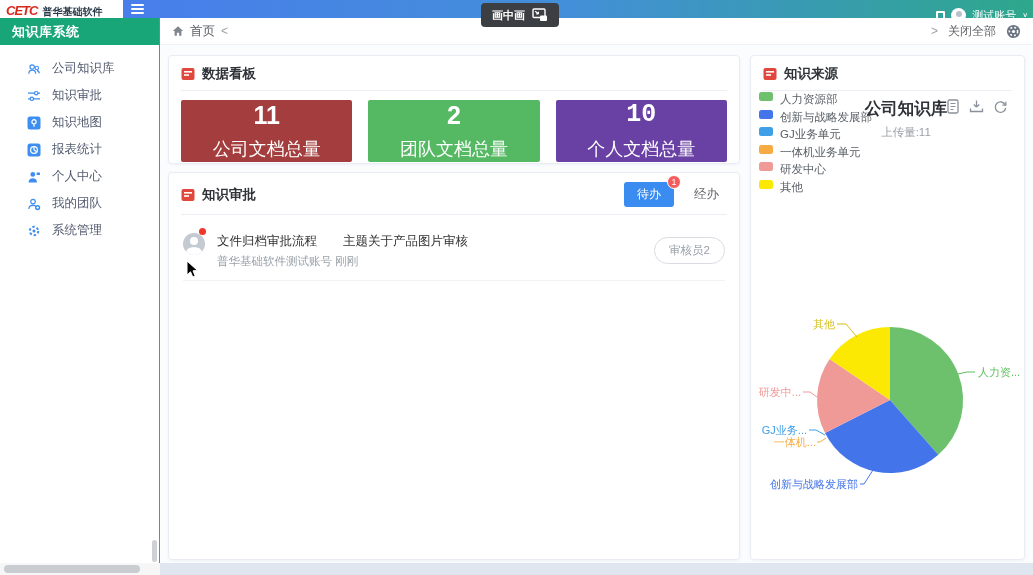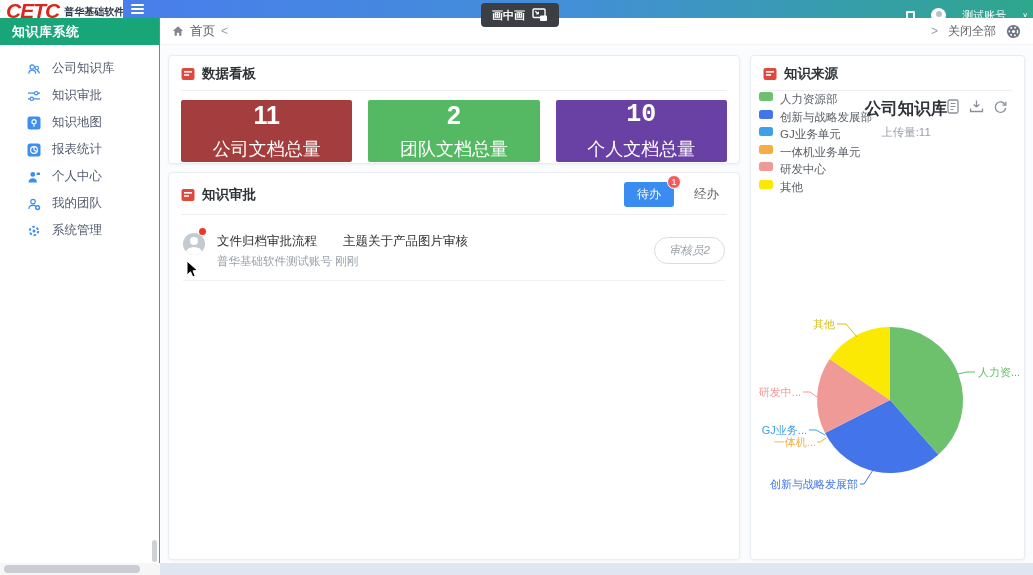--- a/index.html
+++ b/index.html
@@ -4,25 +4,25 @@
 <style>
   * { margin:0; padding:0; box-sizing:border-box; }
   html,body { width:1033px; height:575px; overflow:hidden;
     font-family:"Liberation Sans","DejaVu Sans",sans-serif; background:#fbfcfe; }
 
   
   .topbar { position:absolute; left:0; top:0; width:1033px; height:18px;
     background:linear-gradient(90deg,#4a79f1 0%,#438fd8 55%,#2ea78c 100%); }
   .logo-area { position:absolute; left:0; top:0; width:123px; height:18px;
     background:#fff; display:flex; align-items:flex-end; padding:0 0 1px 6px; gap:5px; overflow:hidden; }
-  .logo-cetc { color:#d8281e; font-weight:bold; font-style:italic; font-size:21px; line-height:12px; letter-spacing:-1px; }
+  .logo-cetc { color:#d8281e; font-weight:bold; font-style:italic; font-size:13px; line-height:12px; letter-spacing:-1px; }
   .brand-txt { color:#2b3a4a; font-weight:bold; font-size:10px; line-height:11px; white-space:nowrap; }
   .hamburger { position:absolute; left:131px; top:4px; width:13px; height:10px; display:flex; flex-direction:column; justify-content:space-between; }
   .hamburger i { display:block; height:1.6px; background:#fff; border-radius:1px; }
-  .topbar-right { position:absolute; right:5px; top:0; height:31px; display:flex; align-items:center; gap:16px;padding-left:18px; }
+  .topbar-right { position:absolute; right:5px; top:0; height:31px; display:flex; align-items:center; gap:6px;padding-left:18px; }
   .fs-icon { width:9px; height:9px; border:2px solid #fff; border-radius:1px; }
   .avatar-top { width:15px; height:15px; border-radius:50%; background:#fff; position:relative; overflow:hidden; }
   .avatar-top::before { content:""; position:absolute; left:4.5px; top:2.5px; width:6px; height:6px; border-radius:50%; background:#b9c2cc; }
   .avatar-top::after { content:""; position:absolute; left:2px; top:9.5px; width:11px; height:8px; border-radius:50%; background:#b9c2cc; }
   .user-name { color:#fff; font-size:11px; }
   .caret-down { color:#fff; font-size:8px; transform:scaleY(.8); }
 
   
   .pip { position:absolute; left:481px; top:3px; width:78px; height:24px; background:#3b3e42;
     border-radius:4px; display:flex; align-items:center; justify-content:center; gap:7px; z-index:50; }
@@ -72,21 +72,21 @@
   .appr-item { display:flex; align-items:flex-start; padding:18px 14px 12px 14px; position:relative; }
   .appr-avatar { position:relative; width:22px; height:22px; border-radius:50%; background:#c4cad2; overflow:hidden; flex:0 0 auto; }
   .appr-avatar::before { content:""; position:absolute; left:7px; top:4px; width:8px; height:8px; border-radius:50%; background:#fff; }
   .appr-avatar::after { content:""; position:absolute; left:3px; top:13.5px; width:16px; height:11px; border-radius:50%; background:#fff; }
   .red-dot { position:absolute; left:30px; top:13px; width:7px; height:7px; background:#f0362b; border-radius:50%; }
   .appr-texts { margin-left:12px; }
   .appr-title { font-size:12.5px; color:#303133; }
   .appr-title .gap { display:inline-block; width:26px; }
   .appr-meta { font-size:11.5px; color:#9aa1a9; margin-top:4px; }
   .appr-action { margin-left:auto; margin-top:4px; border:1px solid #d8dce2; color:#9aa0a8;
-    background:#fff; font-size:11.5px; border-radius:14px; padding:5px 14px; cursor:pointer;font-style:italic; }
+    background:#fff; font-size:11.5px; border-radius:14px; padding:5px 14px; cursor:pointer; }
   .appr-item-divider { position:absolute; left:14px; right:14px; bottom:0; height:1px; background:#f0f2f5; }
 
   
   .src { left:590px; top:10px; width:275px; height:505px; }
   .legend { position:absolute; left:8px; top:36px; }
   .legend-item { display:flex; gap:7px; height:17.5px; }
   .legend-swatch { width:14px; height:9px; border-radius:2.5px; }
   .legend-label { font-size:11.5px; color:#5a6066; white-space:nowrap; }
   .kb-block { position:absolute; left:95px; top:42px; width:120px; text-align:center; }
   .kb-title { font-size:16.5px; font-weight:bold; color:#2f3338; }

